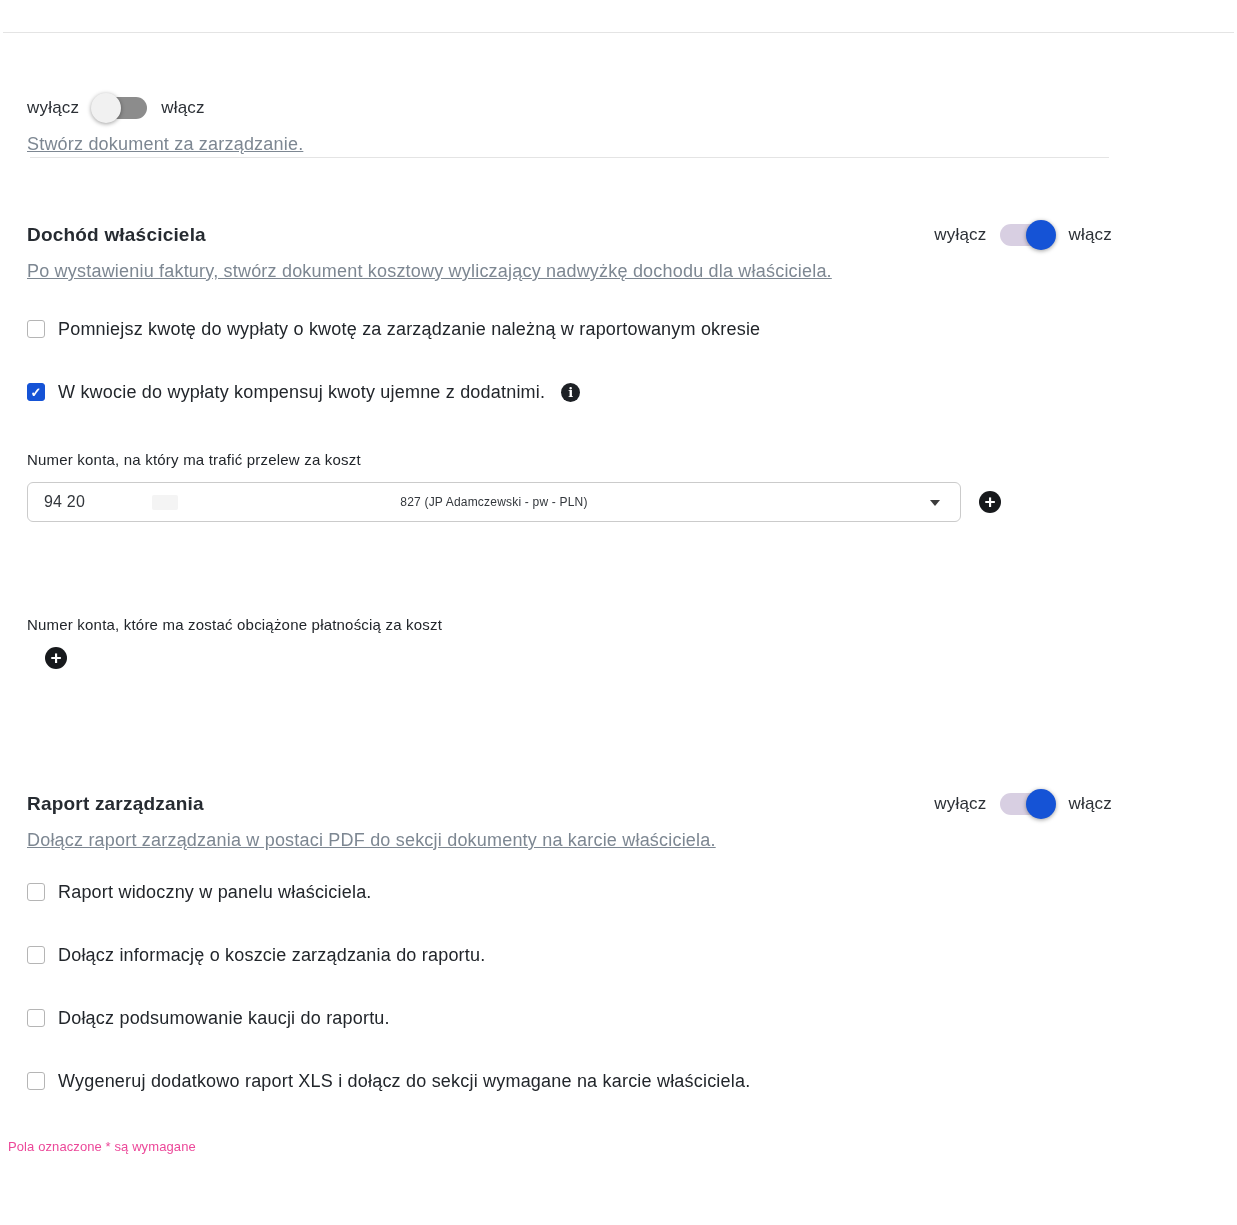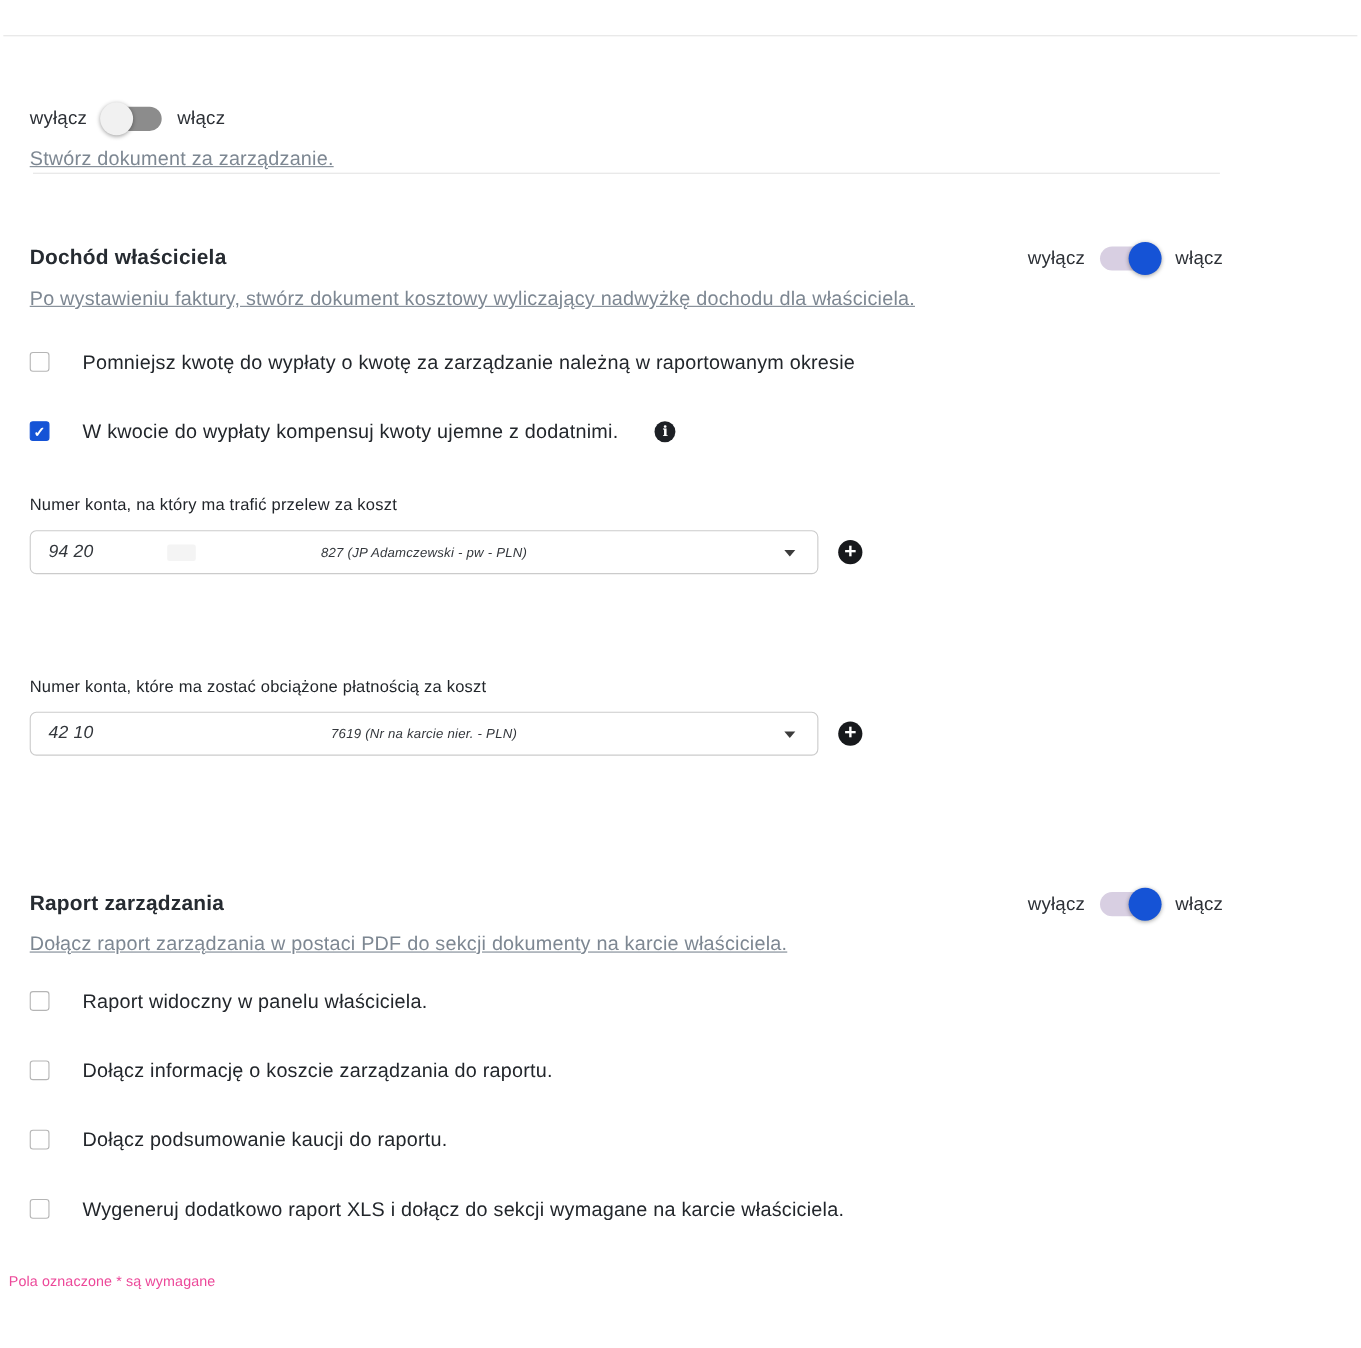--- a/index.html
+++ b/index.html
@@ -45,21 +45,21 @@
     position: absolute; top: -4px; left: -2px;
     width: 30px; height: 30px; border-radius: 50%;
     background: #f1f1f1;
     box-shadow: 0 1px 4px rgba(0,0,0,.38);
   }
   .switch.on { background: #d8cfe2; }
   .switch.on .knob { left: auto; right: -2px; background: var(--accent, #1553d6); }
 
   
   .check-row {
-    display: flex; align-items: center; gap: 30px;
+    display: flex; align-items: center; gap: 13px;
     min-height: 22px; cursor: pointer;
   }
   .cb {
     width: 18px; height: 18px; border-radius: 3px;
     border: 1px solid #b5b5b5; background: #ffffff;
     display: inline-flex; align-items: center; justify-content: center;
     flex: 0 0 auto;
   }
   .cb .tick { display: none; color: #fff; font-size: 13px; font-weight: 700; line-height: 1; }
   .cb.checked { background: var(--accent, #1553d6); border-color: var(--accent, #1553d6); }
@@ -71,24 +71,23 @@
     width: 19px; height: 19px; border-radius: 50%;
     background: #1d2025; color: #ffffff;
     font-size: 13px; font-weight: 700; font-family: "DejaVu Serif", serif;
     margin-left: 3px; flex: 0 0 auto; cursor: pointer;
   }
 
   
   .field-label { font-size: 15px; line-height: 22px; color: #22262b; letter-spacing: .2px; }
   .field-row { display: flex; align-items: center; margin-top: 11px; }
   .select {
-    position: relative; width: 717px; height: 40px;
+    position: relative; width: 934px; height: 40px;
     border: 1px solid #cbcbcb; border-radius: 6px; background: #fff;
     cursor: pointer;
-    font-style: italic;
   }
   .sel-left {
     position: absolute; left: 16px; top: 50%; transform: translateY(-50%);
     font-size: 16px; color: #33373c; letter-spacing: .2px; white-space: nowrap;
   }
   .redact {
     position: absolute; left: 124px; top: 12px;
     width: 26px; height: 15px; background: #f4f4f4; border-radius: 2px;
   }
   .sel-main {
@@ -185,25 +184,20 @@
           <span class="sel-main">827 (JP Adamczewski - pw - PLN)</span>
           <span class="caret"></span>
         </div>
         <span class="plus-icon">+</span>
       </div>
     </div>
 
     <div class="field field-2">
       <div class="field-label">Numer konta, które ma zostać obciążone płatnością za koszt</div>
       <div class="field-row">
-        <div class="select">
-          <span class="sel-left">42 10</span>
-          <span class="sel-main">7619 (Nr na karcie nier. - PLN)</span>
-          <span class="caret"></span>
-        </div>
         <span class="plus-icon">+</span>
       </div>
     </div>
   </div>
 
   <div class="section-3">
     <div class="section-header">
       <div class="section-title">Raport zarządzania</div>
       <div class="toggle-group">
         <span class="tlabel">wyłącz</span>

